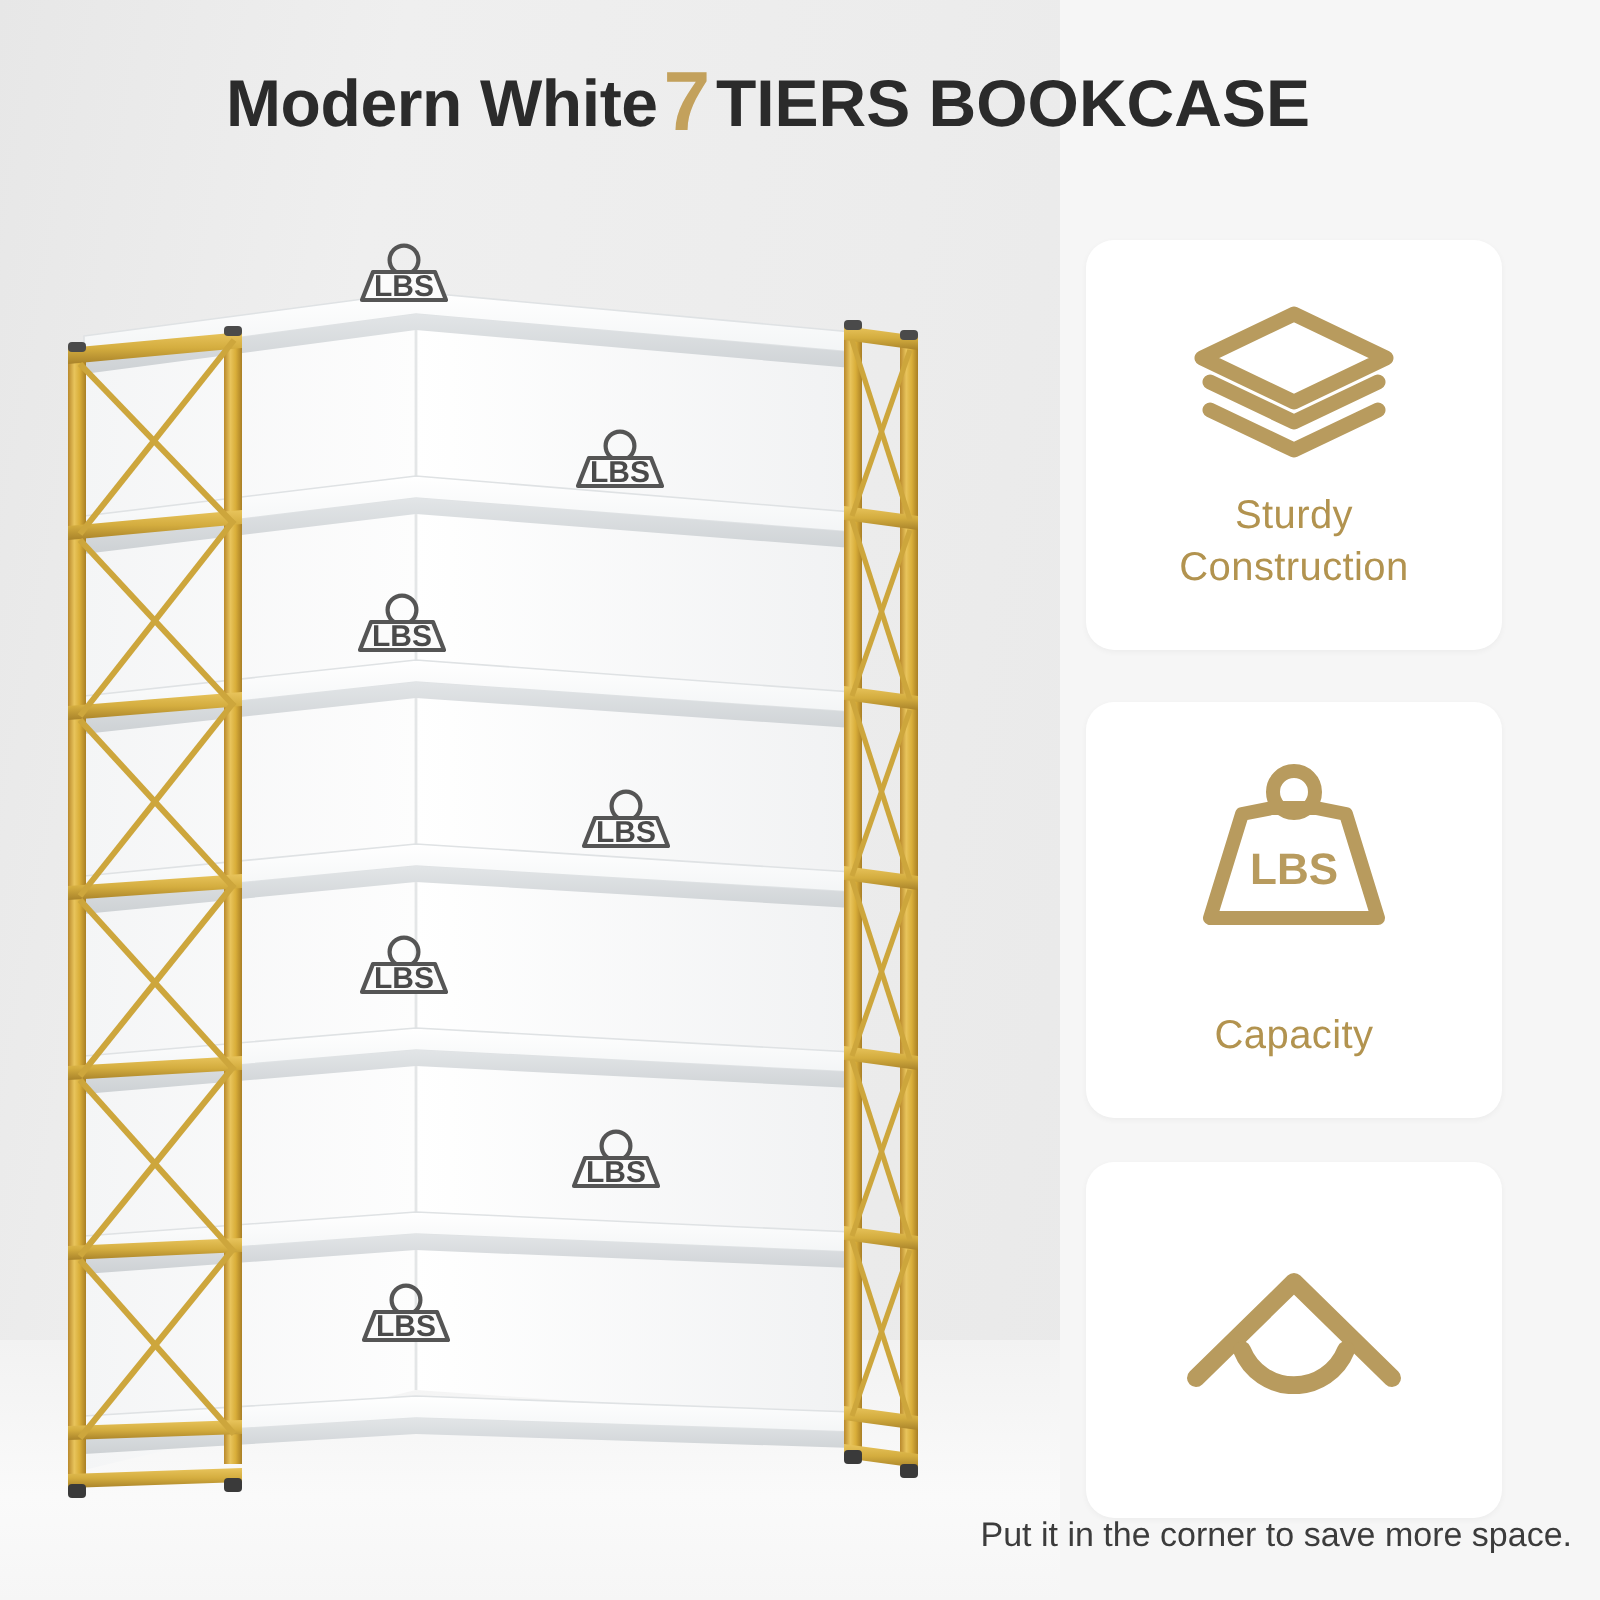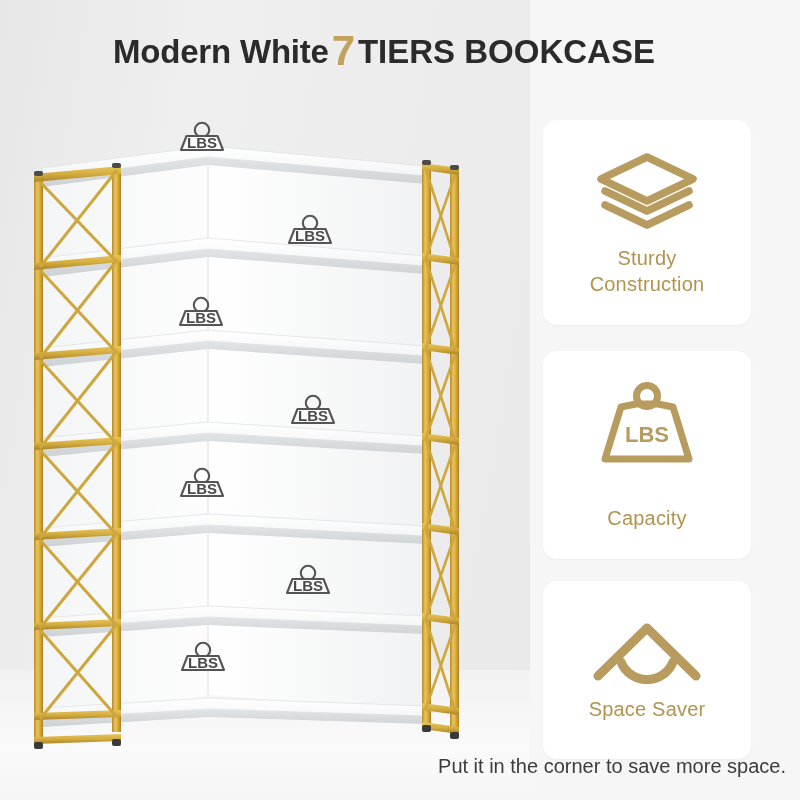--- a/index.html
+++ b/index.html
@@ -113,21 +113,21 @@
     line-height: 26px;
     font-weight: normal;
     letter-spacing: 0.2px;
   }
 
   
   .footer {
     position: absolute;
     right: 14px;
     bottom: 22px;
-    font-size: 20px;
+    font-size: 17px;
     color: #3c3c3c;
     z-index: 30;
     white-space: nowrap;
   }
 
   
   .lbs-text {
     font-family: "Liberation Sans", sans-serif;
     font-size: 15px;
     font-weight: bold;
@@ -383,21 +383,18 @@
 
     <div class="card card-3">
       <div class="card-icon">
         <svg width="118" height="66" viewBox="0 0 118 66">
           <g fill="none" stroke="#b89b5e" stroke-width="9" stroke-linecap="round" stroke-linejoin="round">
             <path d="M 10 58 L 59 10 L 108 58"></path>
             <path d="M 33 44 A 28 28 0 0 0 85 44"></path>
           </g>
         </svg>
       </div>
-      <div class="card-label">
-        <span>Space Saver</span>
-      </div>
     </div>
   </div>
 
   <div class="footer">Put it in the corner to save more space.</div>
 
 </div>
 
 </body></html>

